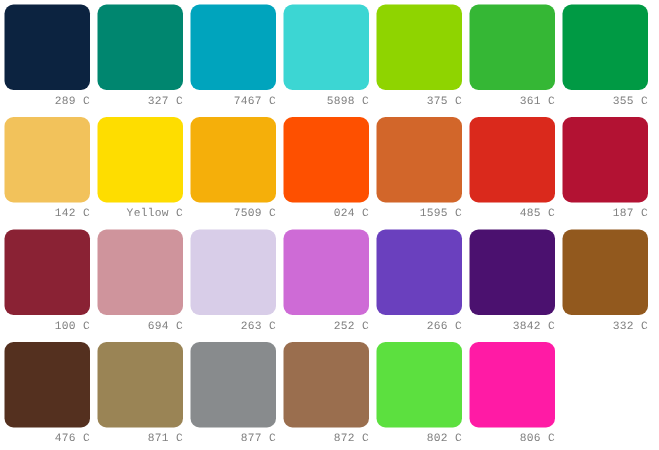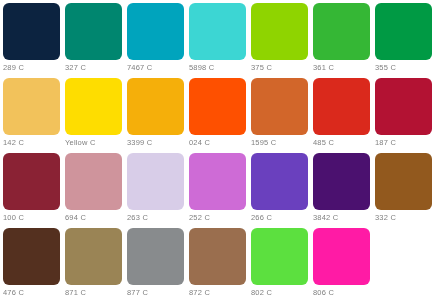--- a/index.html
+++ b/index.html
@@ -28,28 +28,29 @@
     align-items: flex-start;
   }
   .swatch-chip {
     width: 57px;
     height: 57px;
     border-radius: 6px;
     flex: 0 0 auto;
   }
   .swatch-label {
     width: 57px;
-    text-align: left;
+    text-align: right;
     font-size: 7.5px;
     line-height: 16px;
     height: 16px;
     color: #808080;
     letter-spacing: 0.2px;
     white-space: nowrap;
     overflow: hidden;
+    font-family: Liberation Mono, monospace;
   }
 </style>
 </head>
 <body>
 
 <div id="palette-grid">
     <div class="swatch-cell">
       <div class="swatch-chip" style="background-color: rgb(12, 35, 64);"></div>
       <div class="swatch-label">289 C</div>
     </div>
@@ -80,21 +81,21 @@
     <div class="swatch-cell">
       <div class="swatch-chip" style="background-color: rgb(242, 194, 91);"></div>
       <div class="swatch-label">142 C</div>
     </div>
     <div class="swatch-cell">
       <div class="swatch-chip" style="background-color: rgb(254, 221, 0);"></div>
       <div class="swatch-label">Yellow C</div>
     </div>
     <div class="swatch-cell">
       <div class="swatch-chip" style="background-color: rgb(245, 175, 10);"></div>
-      <div class="swatch-label">3399 C</div>
+      <div class="swatch-label">7509 C</div>
     </div>
     <div class="swatch-cell">
       <div class="swatch-chip" style="background-color: rgb(254, 80, 0);"></div>
       <div class="swatch-label">024 C</div>
     </div>
     <div class="swatch-cell">
       <div class="swatch-chip" style="background-color: rgb(210, 102, 42);"></div>
       <div class="swatch-label">1595 C</div>
     </div>
     <div class="swatch-cell">

